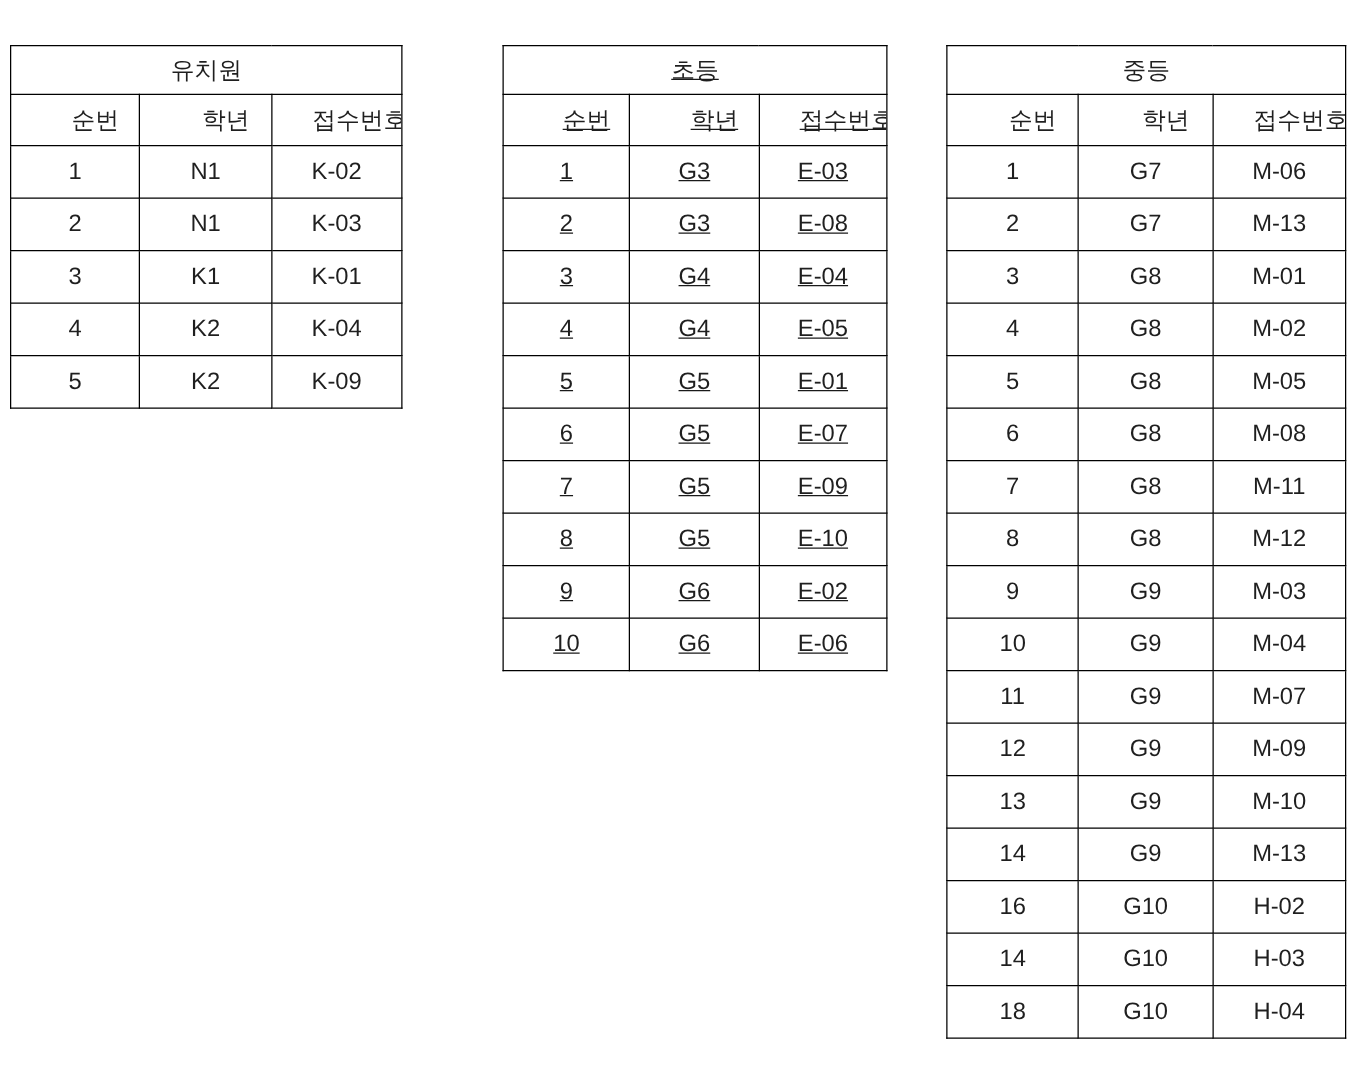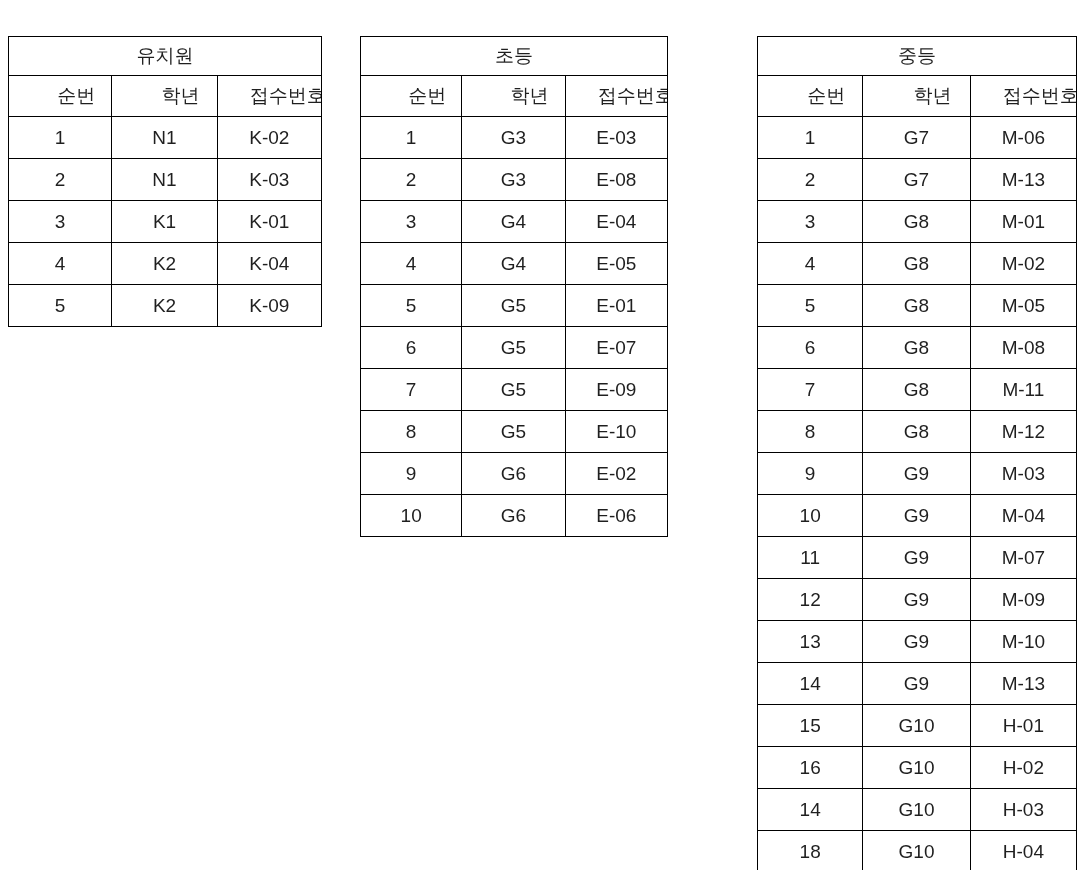--- a/index.html
+++ b/index.html
@@ -15,21 +15,21 @@
     height: 870px;
     background: #ffffff;
     overflow: hidden;
     margin-top: 28px;
   }
   .tbl-wrap {
     position: absolute;
     top: 8px;
   }
   .tbl-wrap.t1 { left: 8px;   width: 314px; }
-  .tbl-wrap.t2 { left: 360px; width: 308px; }
+  .tbl-wrap.t2 { left: 402px; width: 308px; text-decoration: underline; }
   .tbl-wrap.t3 { left: 757px; width: 320px; }
 
   table {
     border-collapse: collapse;
     width: 100%;
     table-layout: fixed;
   }
   th, td {
     border: 1.4px solid #000000;
     text-align: center;
@@ -256,25 +256,20 @@
             <td class="data-cell" data-cell="no">13</td>
             <td class="data-cell" data-cell="grade">G9</td>
             <td class="data-cell" data-cell="code">M-10</td>
           </tr>
           <tr>
             <td class="data-cell" data-cell="no">14</td>
             <td class="data-cell" data-cell="grade">G9</td>
             <td class="data-cell" data-cell="code">M-13</td>
           </tr>
           <tr>
-            <td class="data-cell" data-cell="no">15</td>
-            <td class="data-cell" data-cell="grade">G10</td>
-            <td class="data-cell" data-cell="code">H-01</td>
-          </tr>
-          <tr>
             <td class="data-cell" data-cell="no">16</td>
             <td class="data-cell" data-cell="grade">G10</td>
             <td class="data-cell" data-cell="code">H-02</td>
           </tr>
           <tr>
             <td class="data-cell" data-cell="no">14</td>
             <td class="data-cell" data-cell="grade">G10</td>
             <td class="data-cell" data-cell="code">H-03</td>
           </tr>
           <tr>

